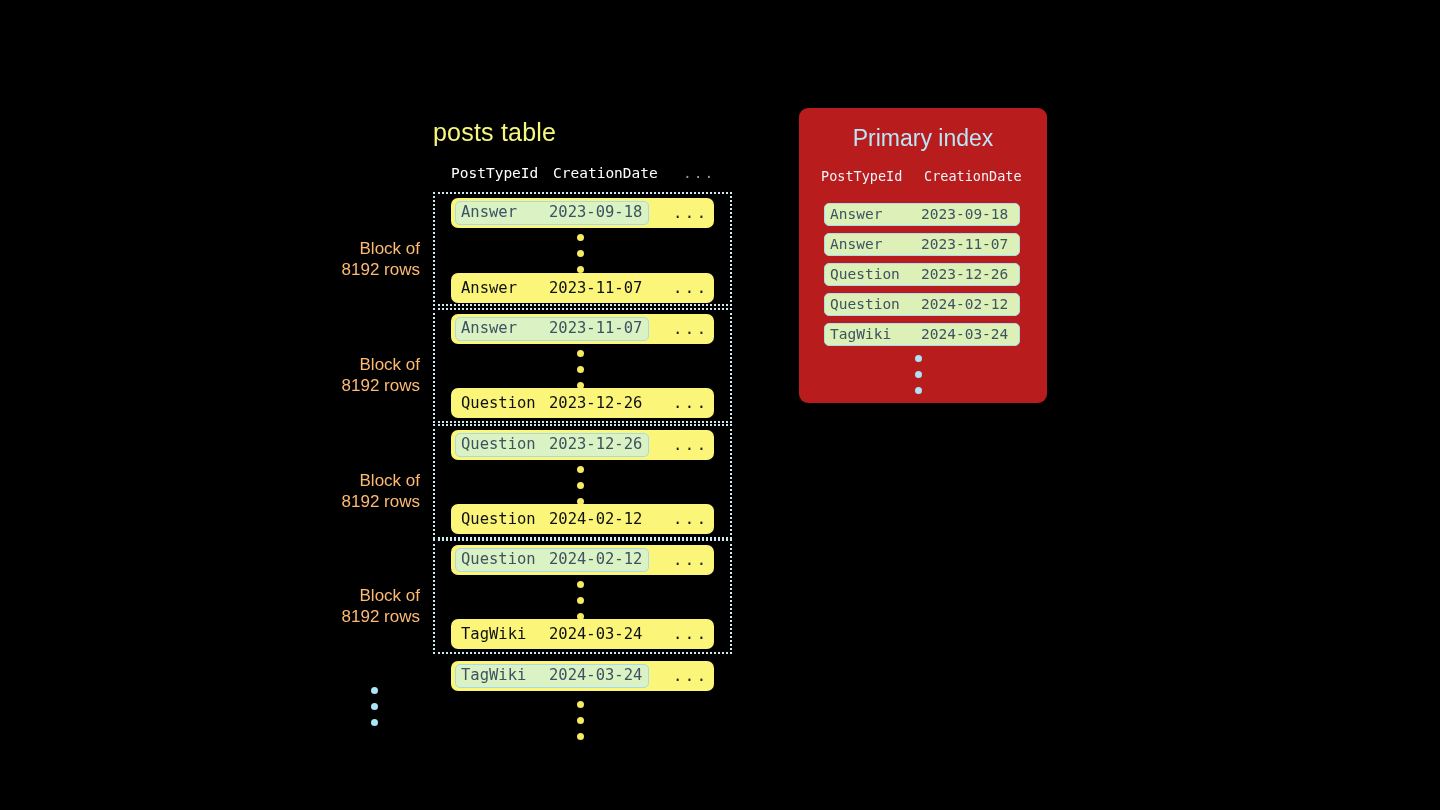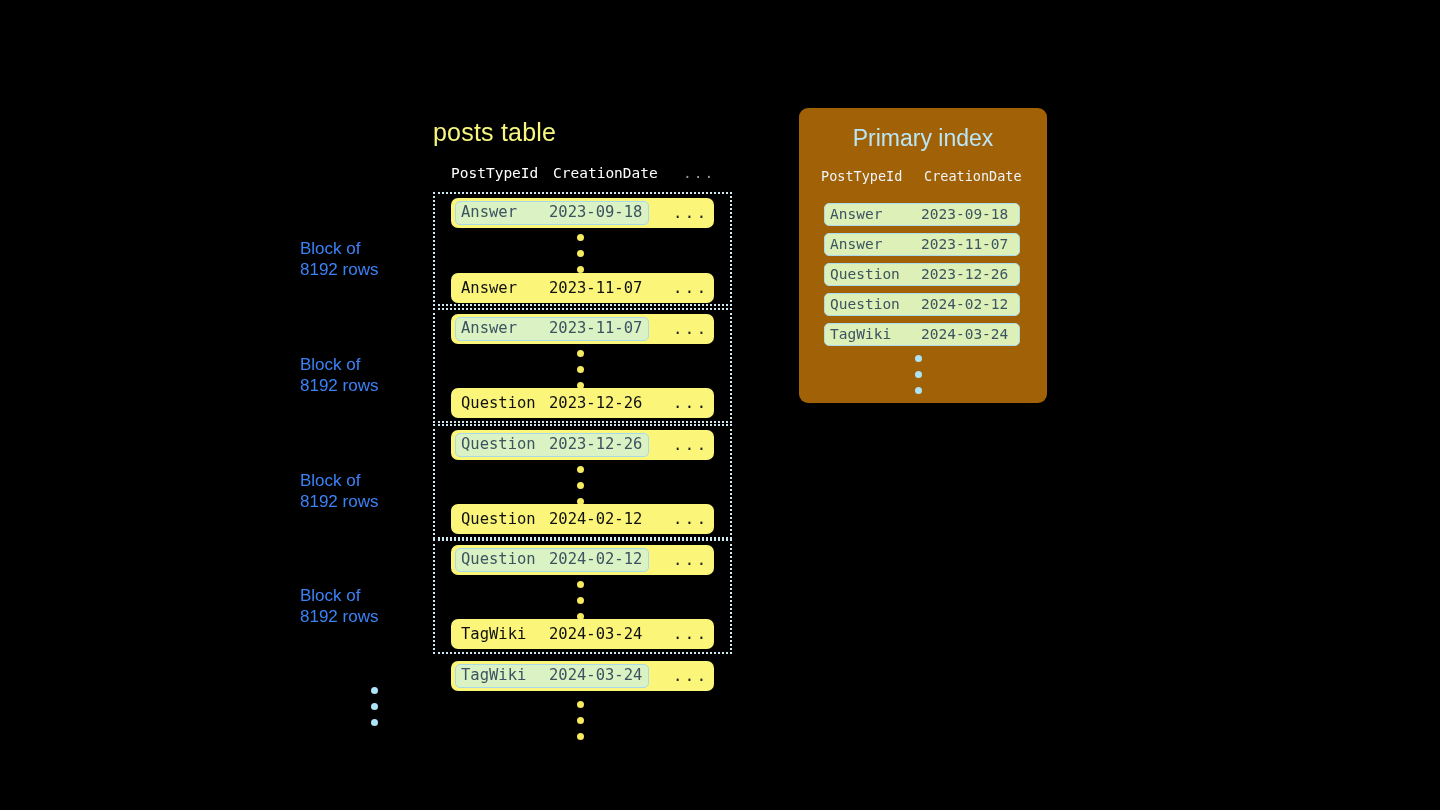--- a/index.html
+++ b/index.html
@@ -33,22 +33,22 @@
   .ch-date{left:120px;}
   .ch-dots{left:250px;color:#9a9a9a;letter-spacing:2px;}
 
   
   .block{
     position:absolute;left:133px;width:299px;
     border:2px dotted #cfe9f2;
     box-sizing:border-box;
   }
   .block-label{
-    position:absolute;width:120px;
-    color:#3b82f6;font-size:17px;line-height:21px;
+    position:absolute;width:120px;text-align:right;
+    color:#fdba74;font-size:17px;line-height:21px;
   }
 
   
   .row{
     position:absolute;left:151px;width:263px;height:30px;
     background:#fbf579;
     border-radius:7px;
     box-sizing:border-box;
     font-family:"DejaVu Sans Mono","Liberation Mono",monospace;
     font-size:15.5px;
@@ -73,21 +73,21 @@
   .row.hl .c-rest{color:#222222;}
 
   
   .vdots{position:absolute;width:9px;}
   .vdots i{display:block;width:7px;height:7px;border-radius:50%;background:#f5ea60;margin-bottom:9px;}
   .vdots.blue i{background:#ace4f5;}
 
   
   #primary-index{
     position:absolute;left:799px;top:108px;width:248px;height:295px;
-    background:#a16207;border-radius:9px;
+    background:#b91c1c;border-radius:9px;
   }
   .pi-title{
     position:absolute;left:0;top:17px;width:248px;text-align:center;
     color:#b9e6f8;font-size:23px;
   }
   .pi-headers{
     position:absolute;left:0;top:60px;width:248px;height:20px;
     font-family:"DejaVu Sans Mono","Liberation Mono",monospace;
     font-size:13.5px;color:#eef4f7;
   }

